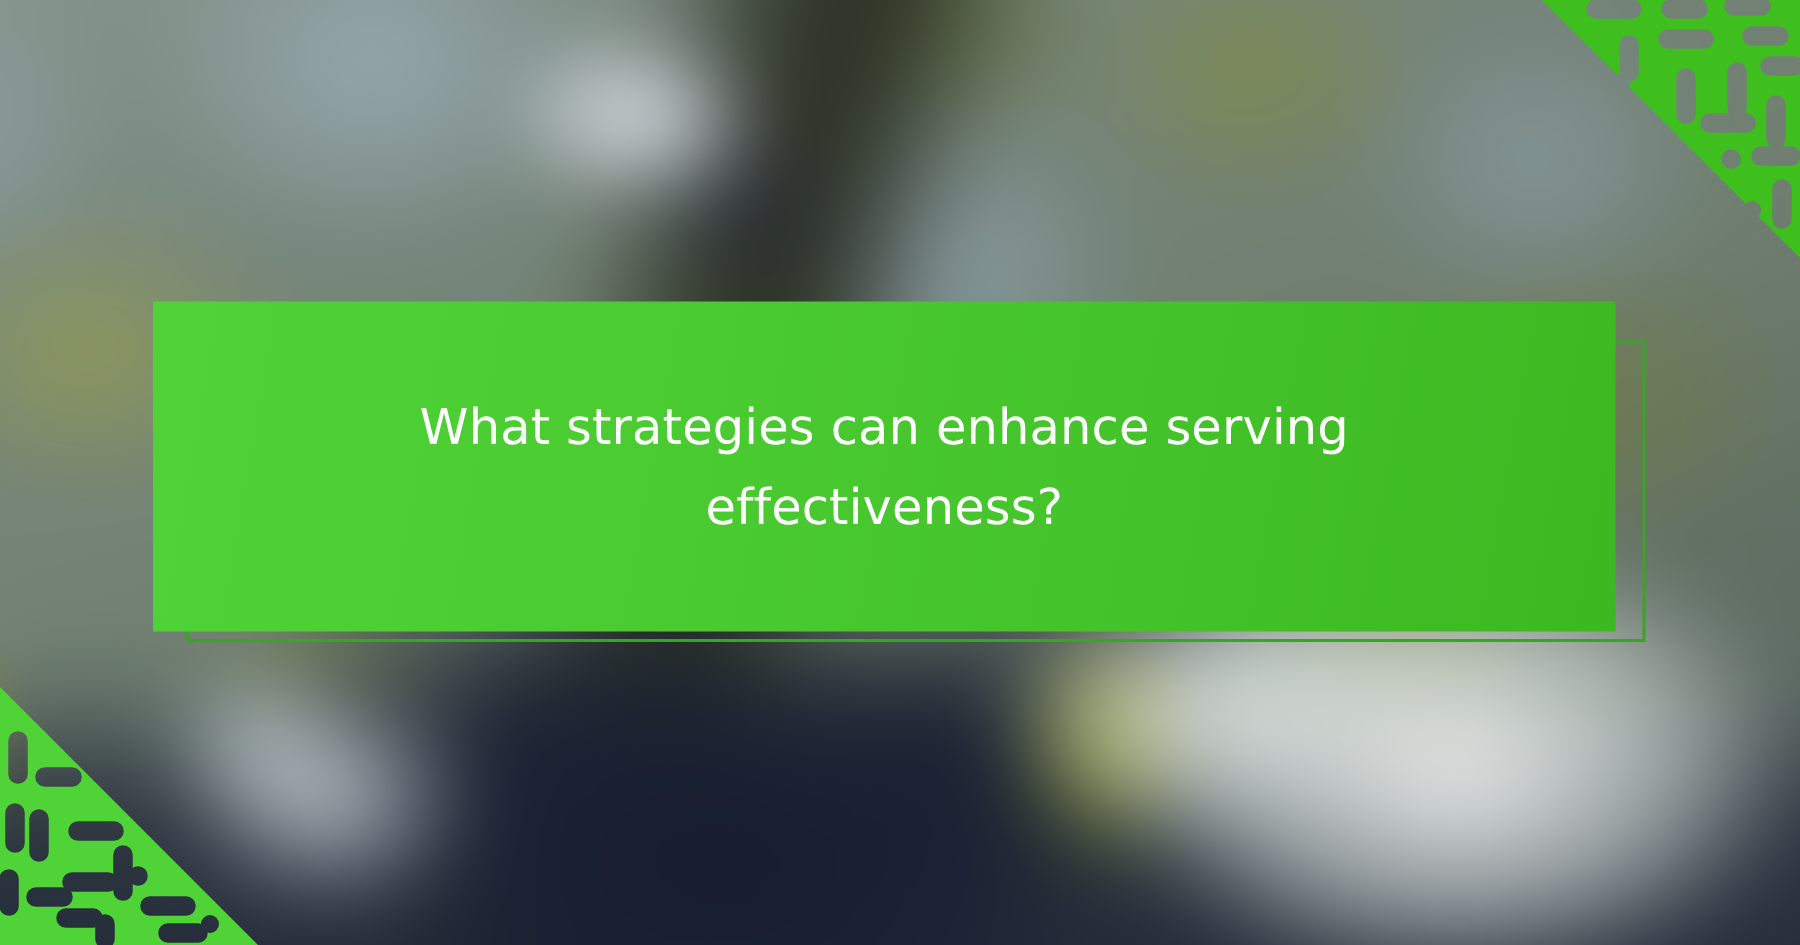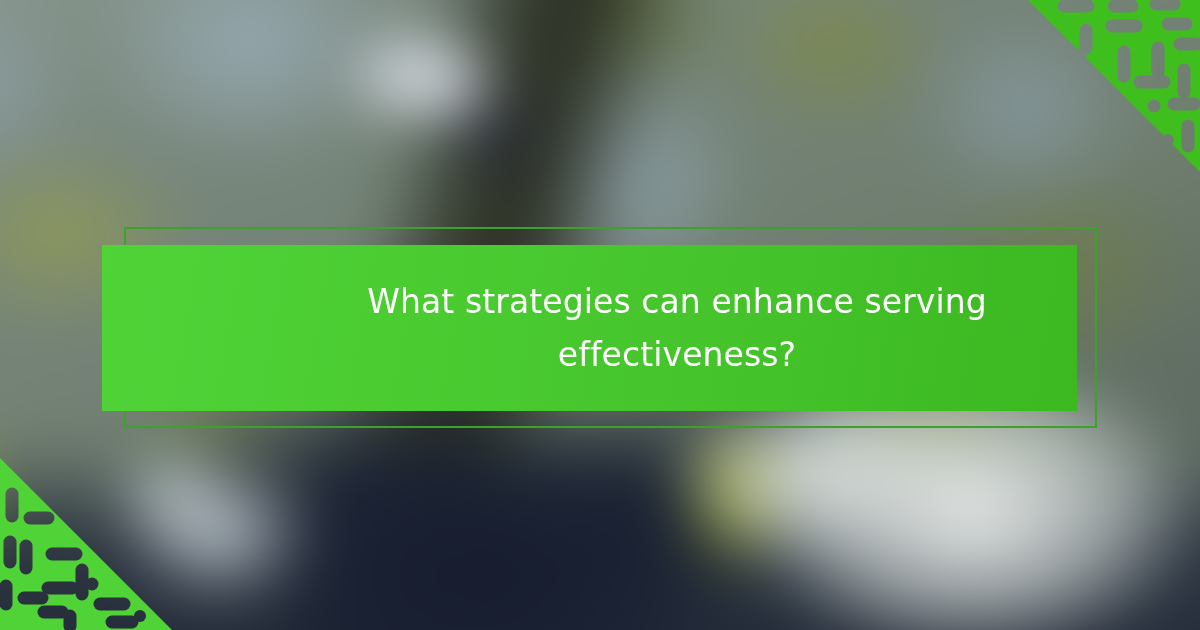--- a/index.html
+++ b/index.html
@@ -92,28 +92,27 @@
     border: 2px solid #3aa32a;
     box-sizing: border-box;
   }
 
   
   .headline-panel {
     position: absolute;
     left: 102px;
     top: 201px;
     width: 975px;
-    height: 166px;
+    height: 220px;
     background: linear-gradient(100deg, #4fd337 0%, #4bcd32 30%, #45c42b 62%, #3cb821 100%);
     display: flex;
     align-items: center;
-    justify-content: flex-end;
+    justify-content: center;
     box-sizing: border-box;
     padding: 10px 70px;
-    margin-top: 44px;
   }
 
   .headline-text {
     margin: 0;
     color: #ffffff;
     font-family: "DejaVu Sans", "Liberation Sans", sans-serif;
     font-size: 33px;
     font-weight: 400;
     line-height: 1.62;
     text-align: center;

